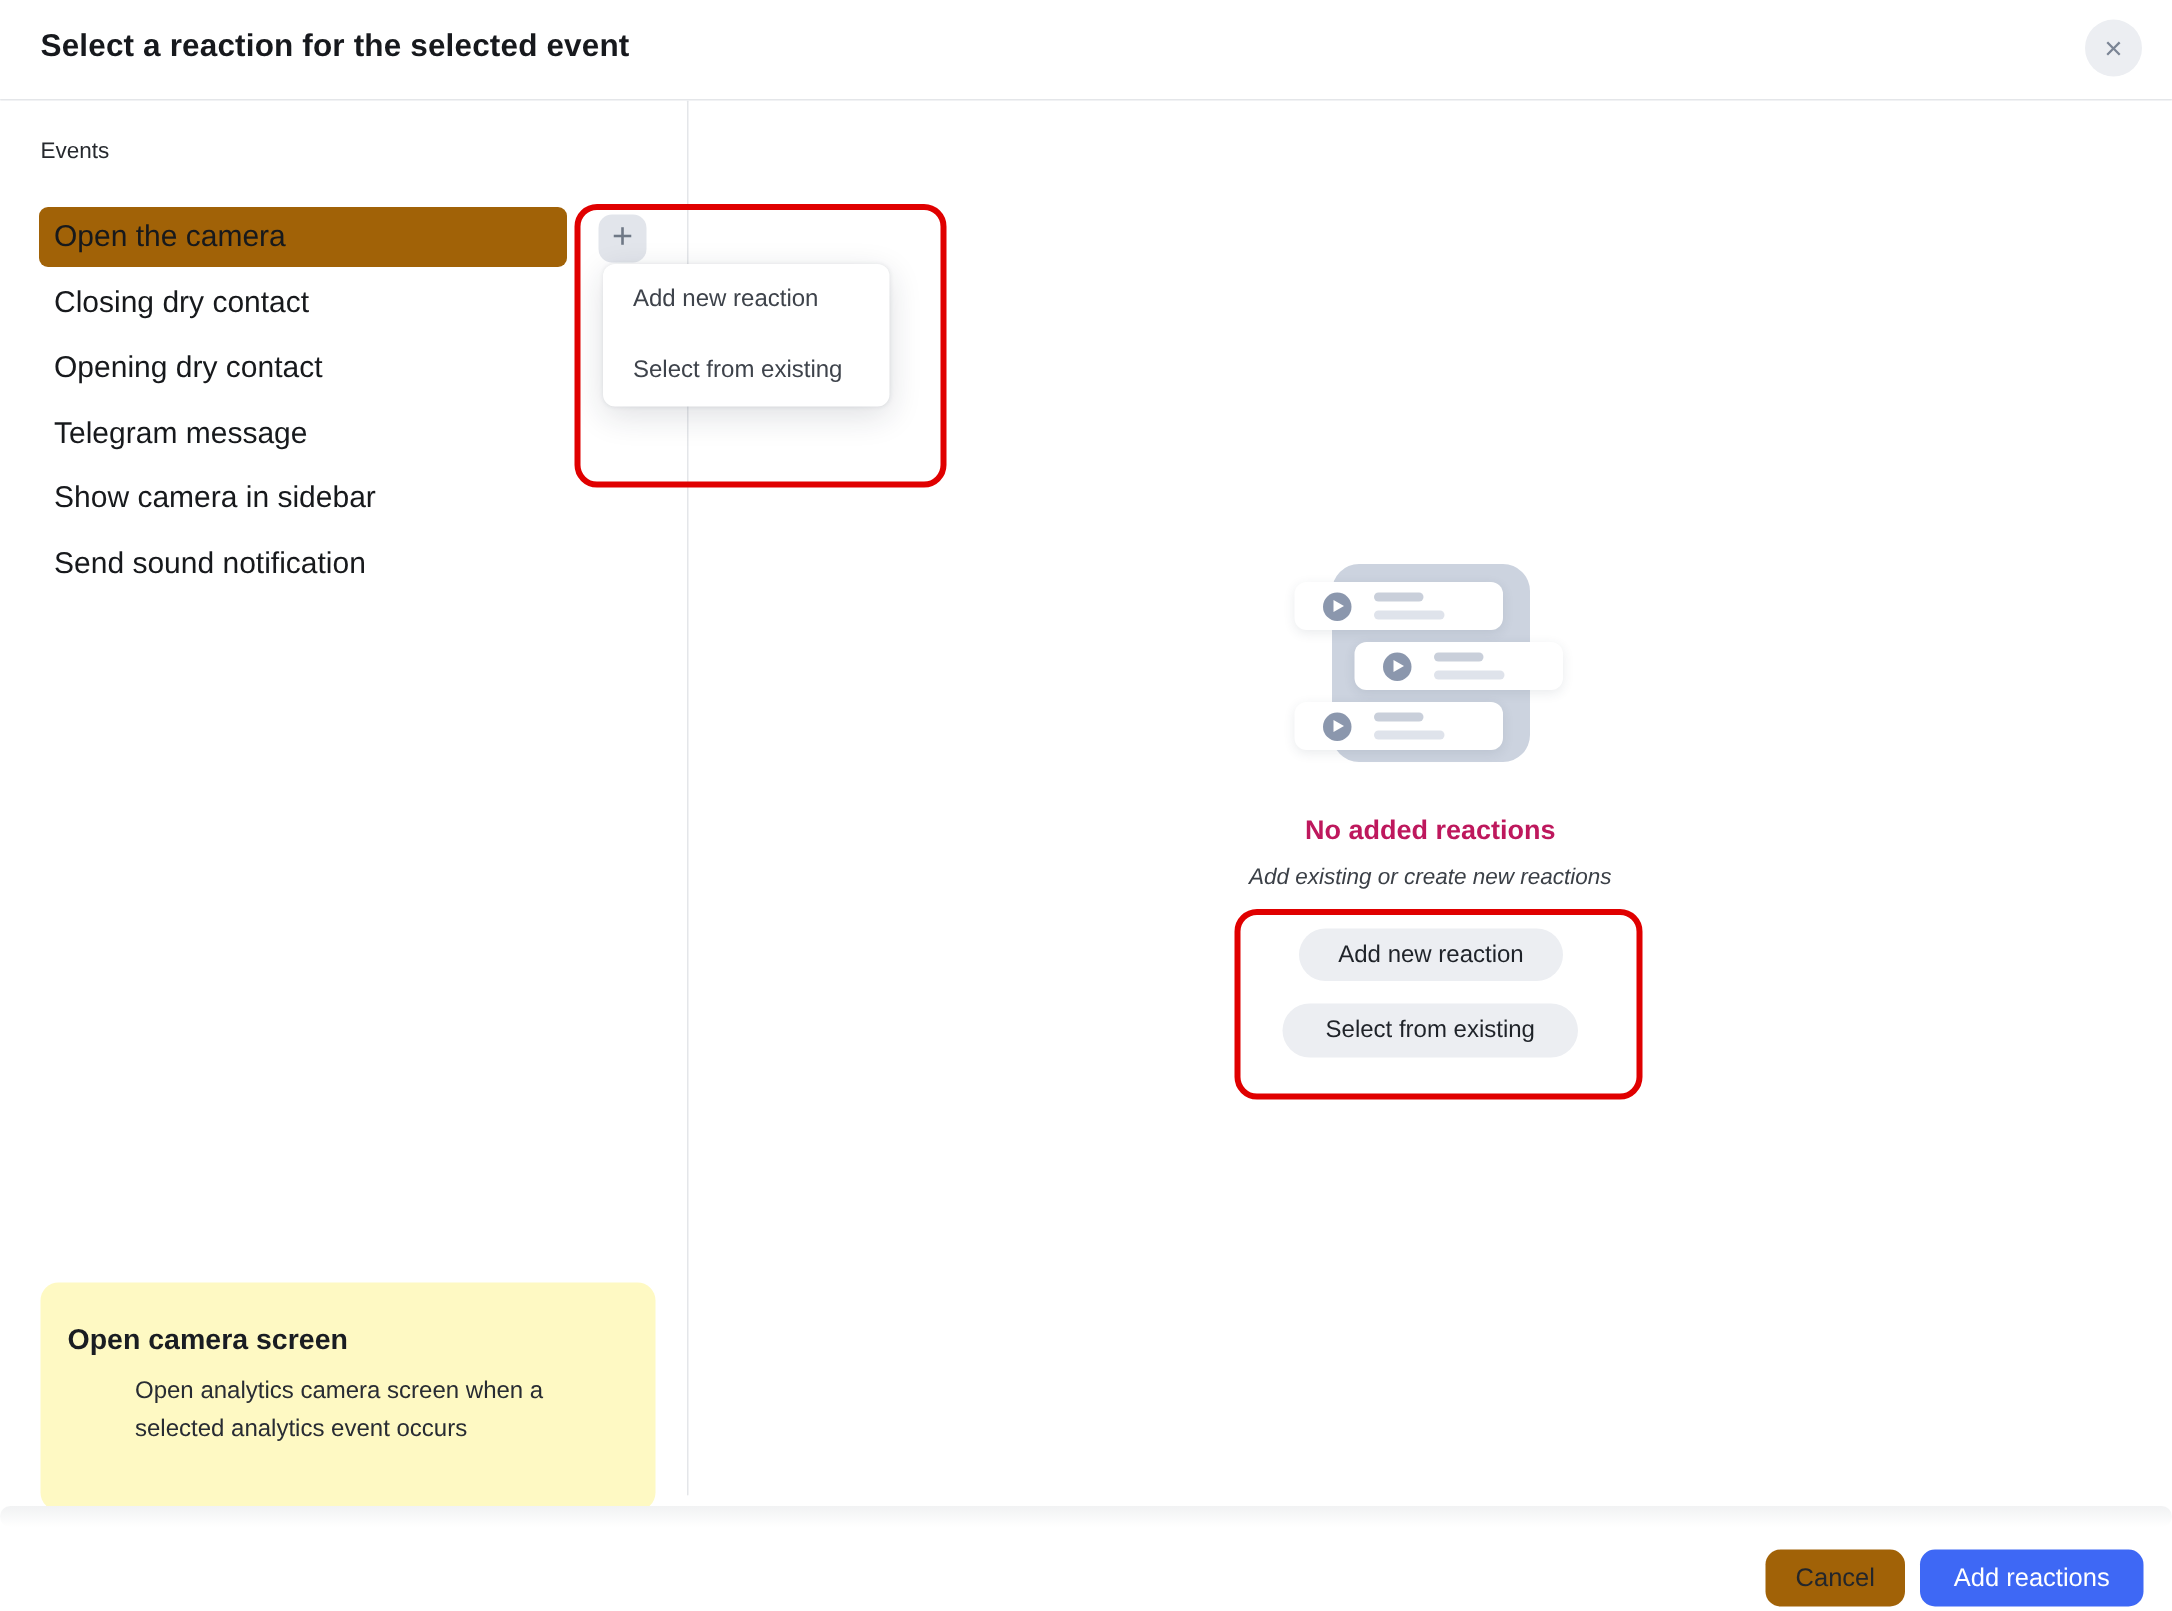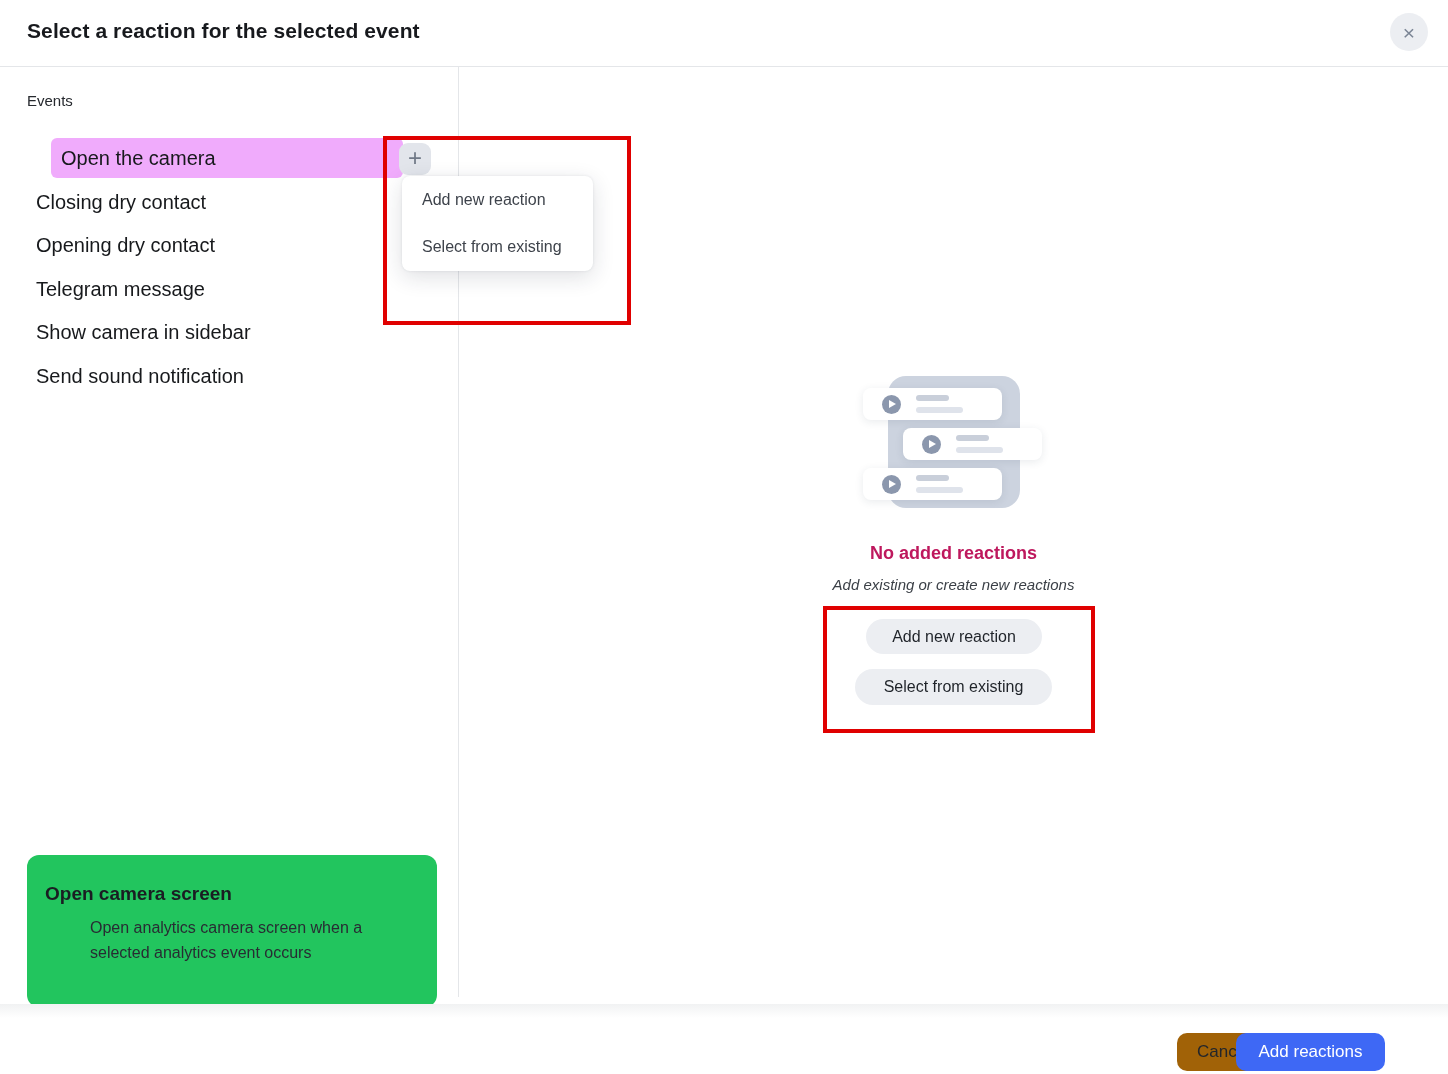--- a/index.html
+++ b/index.html
@@ -1,15 +1,15 @@
 <!DOCTYPE html>
 <html><head>
 <meta charset="utf-8">
 <style>
-  * { margin: 0; padding: 0; box-sizing: border-box; }
+  * { margin: 0; padding: 0; box-sizing: border-box; border-radius: 15px; }
   html, body { background: #ffffff; }
   body { font-family: "Liberation Sans", sans-serif; }
 
   .modal {
     position: relative;
     width: 1448px;
     height: 1074px;
     background: #ffffff;
     overflow: hidden;
   }
@@ -69,21 +69,21 @@
     left: 26px;
     width: 352px; height: 40px;
     display: flex; align-items: center;
     padding-left: 10px;
     font-size: 20px;
     color: #17191c;
     border-radius: 6px;
     cursor: pointer;
     white-space: nowrap;
   }
-  .event-row.selected { background: #f0abfc; margin-left: 25px; }
+  .event-row.selected { background: #a16207; }
 
   .plus-btn {
     position: absolute;
     left: 399px; top: 143px;
     width: 32px; height: 32px;
     border-radius: 9px;
     background: #e2e5eb;
     border: none;
     display: flex; align-items: center; justify-content: center;
     cursor: pointer;
@@ -194,21 +194,21 @@
     z-index: 9;
   }
   .pill-btn.add-new { left: 866px; top: 619px; width: 176px; height: 35px; }
   .pill-btn.select-existing { left: 855px; top: 669px; width: 197px; height: 36px; }
 
   
   .info-card {
     position: absolute;
     left: 27px; top: 855px;
     width: 410px; height: 152px;
-    background: #22c55e;
+    background: #fef9c3;
     border-radius: 12px;
     padding: 28px 20px 0 18px;
   }
   .info-title {
     font-size: 19px;
     font-weight: 700;
     color: #1a1d22;
     margin-bottom: 10px;
   }
   .info-desc {
@@ -240,21 +240,21 @@
     font-size: 17px;
     cursor: pointer;
   }
   .footer-btn.cancel {
     left: 1177px; top: 1033px;
     width: 93px; height: 38px;
     background: #a16207;
     color: #23262b;
   }
   .footer-btn.submit {
-    left: 1236px; top: 1033px;
+    left: 1280px; top: 1033px;
     width: 149px; height: 38px;
     background: #3e68f5;
     color: #ffffff;
   }
 </style>
 </head>
 <body>
 
 <div class="modal">
 

